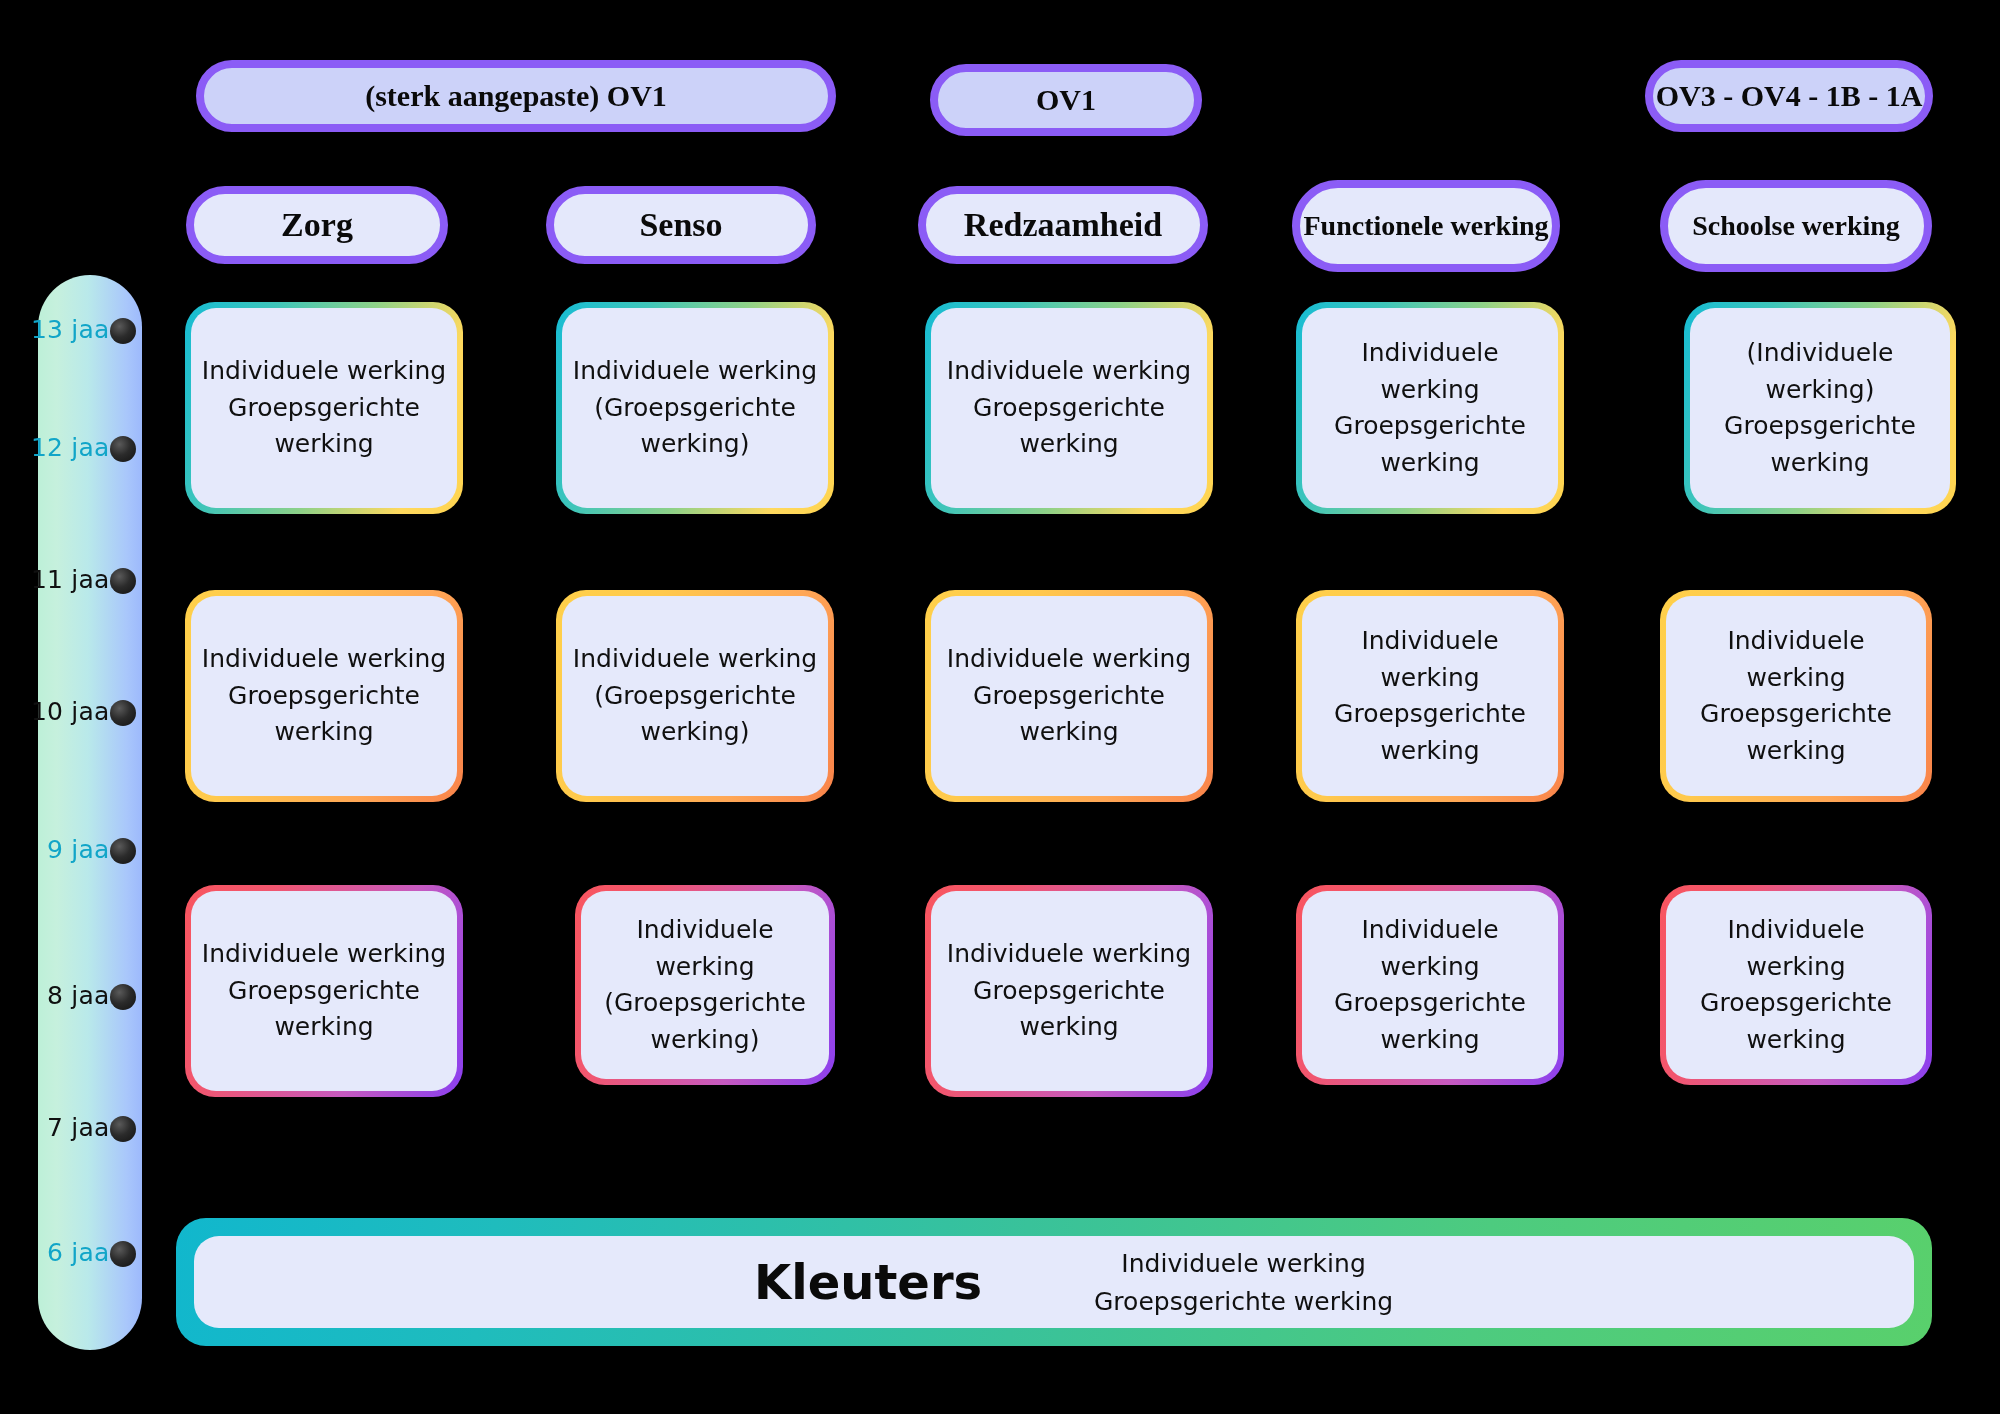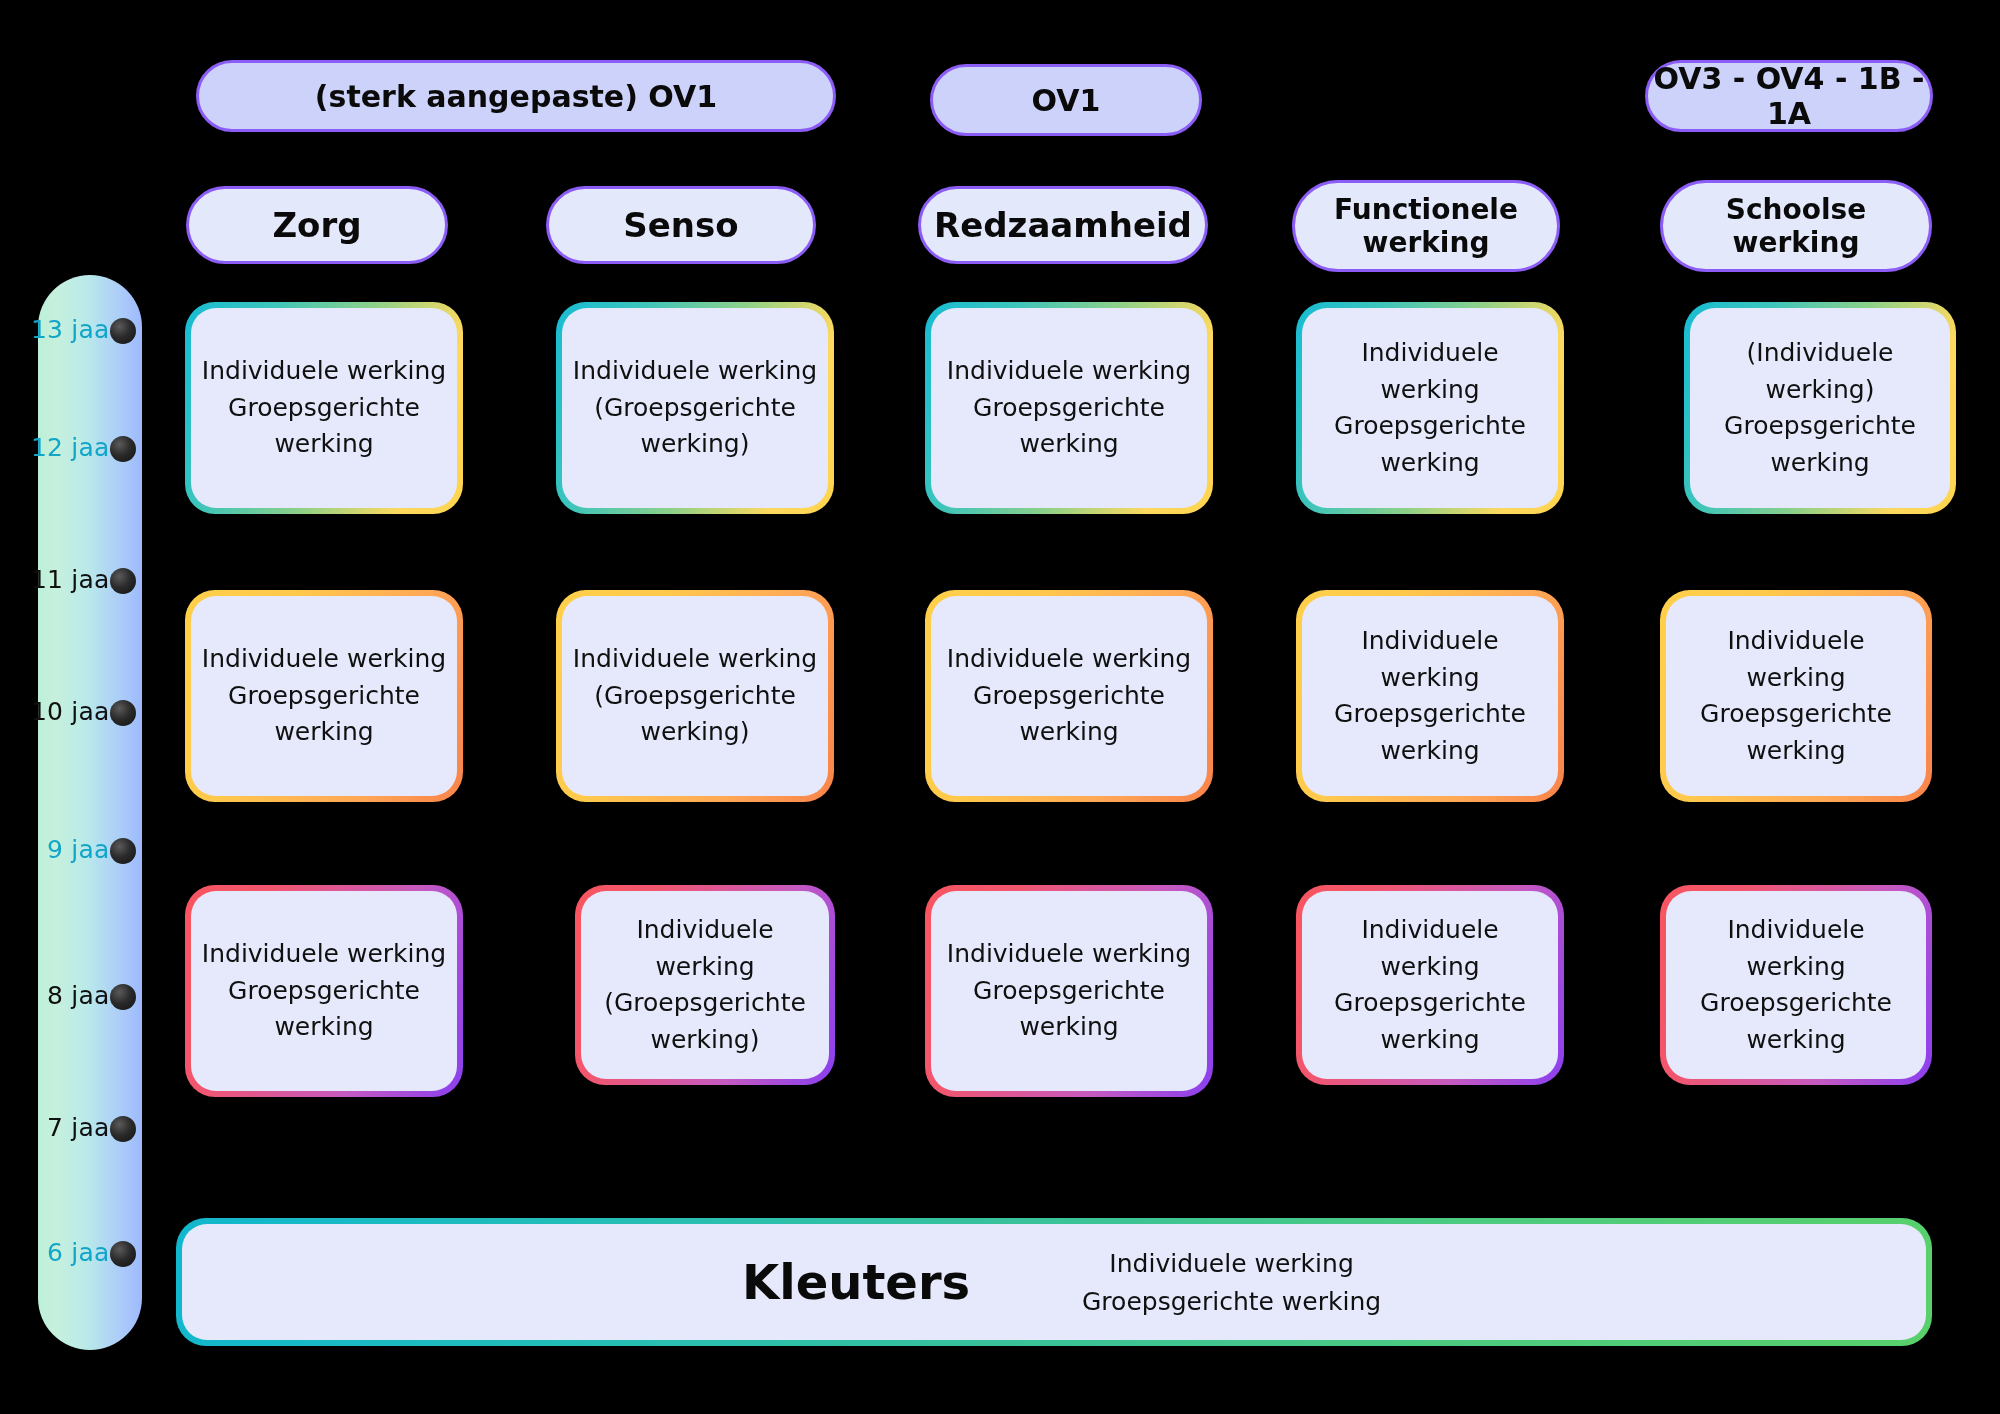--- a/index.html
+++ b/index.html
@@ -52,28 +52,29 @@
     width: 26px;
     height: 26px;
     border-radius: 50%;
     background: radial-gradient(circle at 36% 32%, #5a5a5a 0%, #2b2b2b 45%, #111111 100%);
   }
 
   
   .pill {
     position: absolute;
     background: #ccd2f9;
-    border: 3px solid #8b5cf6;
+    border: 8px solid #8b5cf6;
     border-radius: 999px;
     display: flex;
     align-items: center;
     justify-content: center;
     text-align: center;
     font-weight: bold;
     color: #0a0a0a;
+    font-family: Liberation Serif, serif;
   }
   .pill.light { background: #e4e8fb; }
   .pill-ov { font-size: 30px; }
   .pill-dom { font-size: 34px; }
   .pill-dom.small { font-size: 28px; line-height: 1.18; }
 
   
   .card {
     position: absolute;
     border-radius: 30px;
@@ -95,21 +96,21 @@
     padding: 6px 10px;
   }
   .card.g-teal  { background: linear-gradient(110deg, #16bcd4 0%, #3fc5b9 26%, #8ed188 54%, #ffd95e 82%, #ffd44f 100%); }
   .card.g-amber { background: linear-gradient(110deg, #ffd04a 0%, #ffc94c 30%, #ffa756 70%, #f9834a 100%); }
   .card.g-rose  { background: linear-gradient(110deg, #f9555f 0%, #f1566f 25%, #c65ac0 66%, #8a3ff0 100%); }
 
   
   #kleuters {
     position: absolute;
     border-radius: 30px;
-    padding: 6px;
+    padding: 18px;
     background: linear-gradient(100deg, #11b7cd 0%, #1fbcbd 18%, #39c29a 48%, #4dcb7f 74%, #59d06c 100%);
   }
   #kleuters > .inner {
     width: 100%;
     height: 100%;
     border-radius: 25px;
     background: #e5e9fb;
     position: relative;
   }
   #kleuters-title {

